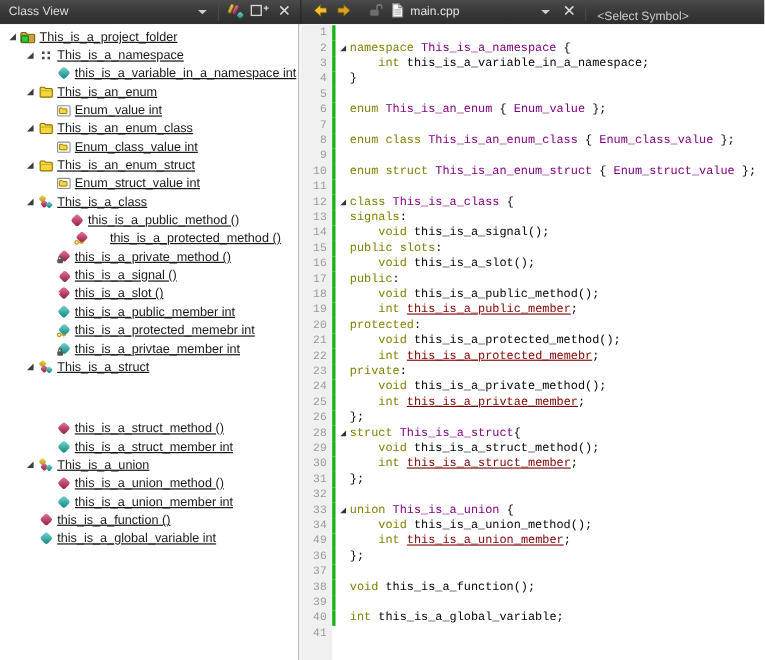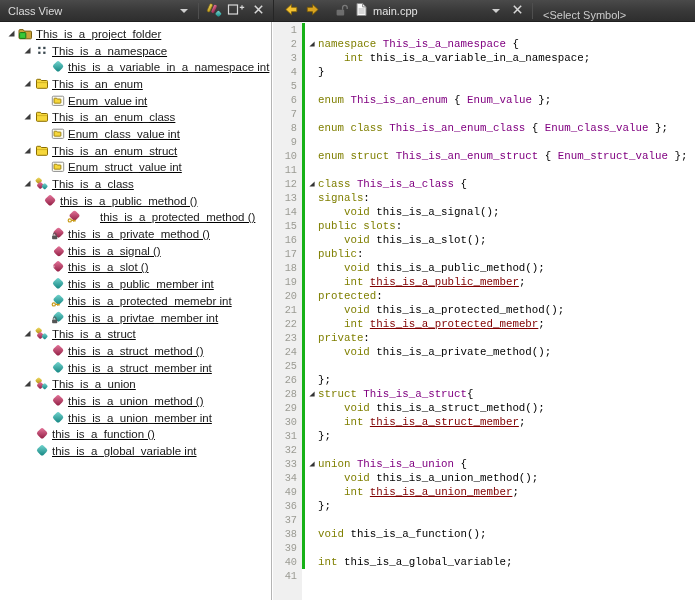--- a/index.html
+++ b/index.html
@@ -494,21 +494,21 @@
                   <stop offset="1" stop-color="#b08c0a"></stop>
                 </linearGradient>
               </defs>
               <rect x="2.2" y="0.6" width="5.6" height="5.6" rx="1.6" fill="url(#gy)" transform="rotate(45 5 3.4)"></rect>
               <rect x="3.8" y="5.6" width="5.8" height="5.8" rx="1.6" fill="url(#gm)" transform="rotate(45 6.699999999999999 8.5)"></rect>
               <rect x="8.8" y="6.8" width="5.2" height="5.2" rx="1.5" fill="url(#gv)" transform="rotate(45 11.4 9.4)"></rect>
             </svg>
           </span>
           <span class="tv-label">This_is_a_class</span>
         </div>
-        <div class="tv-row" style="padding-left: 28px;">
+        <div class="tv-row" style="padding-left: 48px;">
           <span class="tv-exp"></span>
           <span class="ti">
             <svg width="14" height="13" viewBox="0 0 14 13" xmlns="http://www.w3.org/2000/svg">
               <defs>
                 <linearGradient id="gm" x1="0" y1="0" x2="1" y2="1">
                   <stop offset="0" stop-color="#e8799e"></stop>
                   <stop offset="1" stop-color="#8e1a40"></stop>
                 </linearGradient>
                 <linearGradient id="gv" x1="0" y1="0" x2="1" y2="1">
                   <stop offset="0" stop-color="#79d8d2"></stop>
@@ -717,21 +717,21 @@
                   <stop offset="1" stop-color="#b08c0a"></stop>
                 </linearGradient>
               </defs>
               <rect x="2.2" y="0.6" width="5.6" height="5.6" rx="1.6" fill="url(#gy)" transform="rotate(45 5 3.4)"></rect>
               <rect x="3.8" y="5.6" width="5.8" height="5.8" rx="1.6" fill="url(#gm)" transform="rotate(45 6.699999999999999 8.5)"></rect>
               <rect x="8.8" y="6.8" width="5.2" height="5.2" rx="1.5" fill="url(#gv)" transform="rotate(45 11.4 9.4)"></rect>
             </svg>
           </span>
           <span class="tv-label">This_is_a_struct</span>
         </div>
-        <div class="tv-row" style="padding-left: 36px;">
+        <div class="tv-row" style="padding-left: 36px; margin-top: 39px;">
           <span class="tv-exp"></span>
           <span class="ti">
             <svg width="14" height="13" viewBox="0 0 14 13" xmlns="http://www.w3.org/2000/svg">
               <defs>
                 <linearGradient id="gm" x1="0" y1="0" x2="1" y2="1">
                   <stop offset="0" stop-color="#e8799e"></stop>
                   <stop offset="1" stop-color="#8e1a40"></stop>
                 </linearGradient>
                 <linearGradient id="gv" x1="0" y1="0" x2="1" y2="1">
                   <stop offset="0" stop-color="#79d8d2"></stop>
@@ -918,21 +918,21 @@
         <div class="code-line has-bar"><span class="ln">15</span><span class="bar"></span><span class="fold"></span><span class="code"><span class="tok-k">public slots</span><span class="tok-p">:</span></span></div>
         <div class="code-line has-bar"><span class="ln">16</span><span class="bar"></span><span class="fold"></span><span class="code"><span class="tok-p">    </span><span class="tok-k">void</span><span class="tok-p"> this_is_a_slot();</span></span></div>
         <div class="code-line has-bar"><span class="ln">17</span><span class="bar"></span><span class="fold"></span><span class="code"><span class="tok-k">public</span><span class="tok-p">:</span></span></div>
         <div class="code-line has-bar"><span class="ln">18</span><span class="bar"></span><span class="fold"></span><span class="code"><span class="tok-p">    </span><span class="tok-k">void</span><span class="tok-p"> this_is_a_public_method();</span></span></div>
         <div class="code-line has-bar"><span class="ln">19</span><span class="bar"></span><span class="fold"></span><span class="code"><span class="tok-p">    </span><span class="tok-k">int</span><span class="tok-p"> </span><span class="tok-f">this_is_a_public_member</span><span class="tok-p">;</span></span></div>
         <div class="code-line has-bar"><span class="ln">20</span><span class="bar"></span><span class="fold"></span><span class="code"><span class="tok-k">protected</span><span class="tok-p">:</span></span></div>
         <div class="code-line has-bar"><span class="ln">21</span><span class="bar"></span><span class="fold"></span><span class="code"><span class="tok-p">    </span><span class="tok-k">void</span><span class="tok-p"> this_is_a_protected_method();</span></span></div>
         <div class="code-line has-bar"><span class="ln">22</span><span class="bar"></span><span class="fold"></span><span class="code"><span class="tok-p">    </span><span class="tok-k">int</span><span class="tok-p"> </span><span class="tok-f">this_is_a_protected_memebr</span><span class="tok-p">;</span></span></div>
         <div class="code-line has-bar"><span class="ln">23</span><span class="bar"></span><span class="fold"></span><span class="code"><span class="tok-k">private</span><span class="tok-p">:</span></span></div>
         <div class="code-line has-bar"><span class="ln">24</span><span class="bar"></span><span class="fold"></span><span class="code"><span class="tok-p">    </span><span class="tok-k">void</span><span class="tok-p"> this_is_a_private_method();</span></span></div>
-        <div class="code-line has-bar"><span class="ln">25</span><span class="bar"></span><span class="fold"></span></div>
+        <div class="code-line has-bar"><span class="ln">25</span><span class="bar"></span><span class="fold"></span><span class="code"><span class="tok-p">    </span><span class="tok-k">int</span><span class="tok-p"> </span><span class="tok-f">this_is_a_privtae_member</span><span class="tok-p">;</span></span></div>
         <div class="code-line has-bar"><span class="ln">26</span><span class="bar"></span><span class="fold"></span><span class="code"><span class="tok-p">};</span></span></div>
         <div class="code-line has-bar"><span class="ln">28</span><span class="bar"></span><span class="fold"><svg width="8" height="8" viewBox="0 0 8 8">
               <path d="M6.6 1.4 V6.6 H1.4 Z" fill="#333"></path>
             </svg></span><span class="code"><span class="tok-k">struct </span><span class="tok-t">This_is_a_struct</span><span class="tok-p">{</span></span></div>
         <div class="code-line has-bar"><span class="ln">29</span><span class="bar"></span><span class="fold"></span><span class="code"><span class="tok-p">    </span><span class="tok-k">void</span><span class="tok-p"> this_is_a_struct_method();</span></span></div>
         <div class="code-line has-bar"><span class="ln">30</span><span class="bar"></span><span class="fold"></span><span class="code"><span class="tok-p">    </span><span class="tok-k">int</span><span class="tok-p"> </span><span class="tok-f">this_is_a_struct_member</span><span class="tok-p">;</span></span></div>
         <div class="code-line has-bar"><span class="ln">31</span><span class="bar"></span><span class="fold"></span><span class="code"><span class="tok-p">};</span></span></div>
         <div class="code-line has-bar"><span class="ln">32</span><span class="bar"></span><span class="fold"></span><span class="code"></span></div>
         <div class="code-line has-bar"><span class="ln">33</span><span class="bar"></span><span class="fold"><svg width="8" height="8" viewBox="0 0 8 8">
               <path d="M6.6 1.4 V6.6 H1.4 Z" fill="#333"></path>

